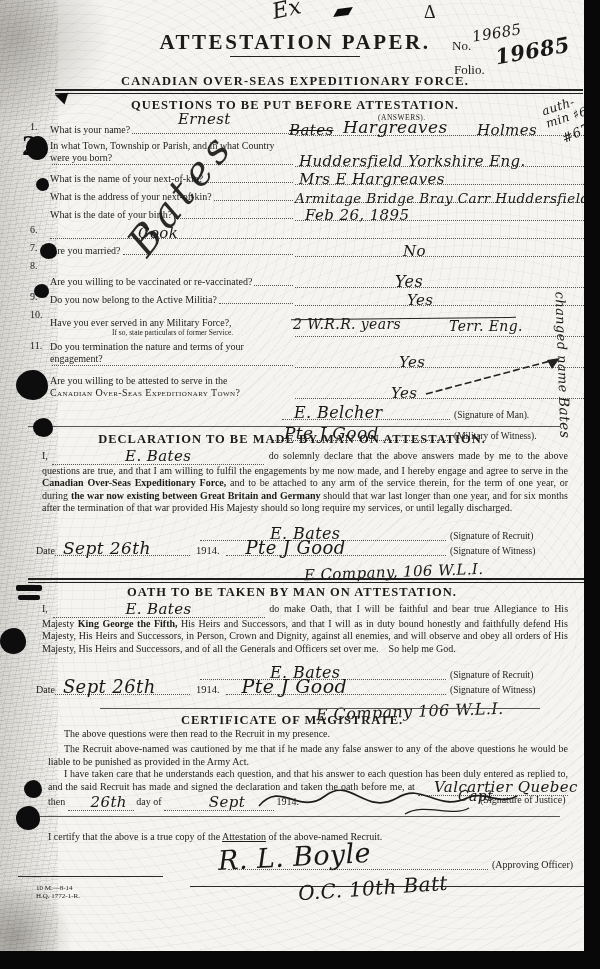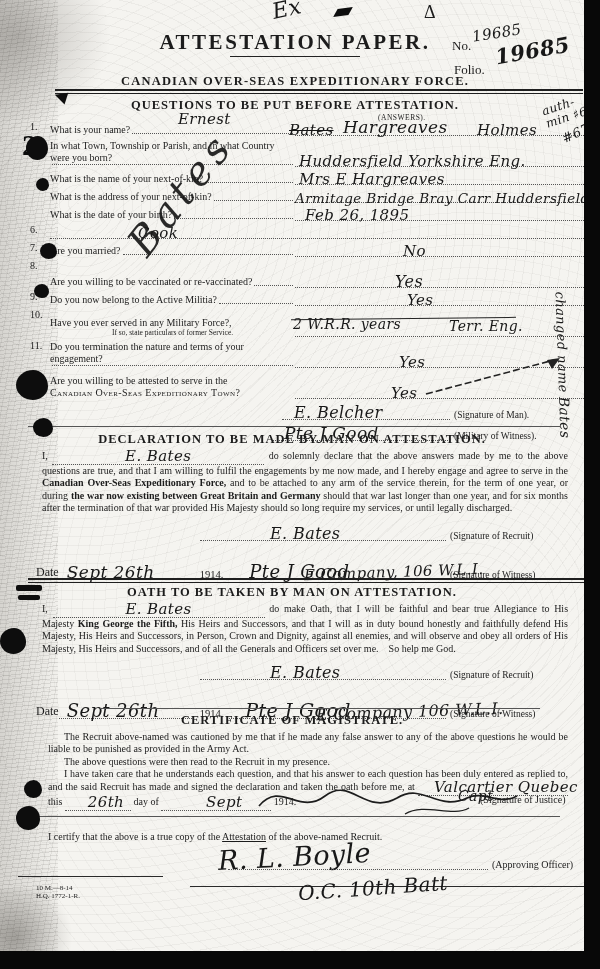--- a/index.html
+++ b/index.html
@@ -50,21 +50,21 @@
   .sigline{flex:1;border-bottom:1px dotted #555;position:relative;}
   .sigline .hw{position:absolute;bottom:-3px;left:12px;white-space:nowrap;font-size:16px;}
   .siglabel{width:132px;flex:0 0 132px;font-size:9.5px;padding-left:4px;align-self:flex-end;}
 
   .section{position:absolute;left:0;width:584px;}
   .para{margin:3px 16px 0 42px;font-size:10px;line-height:12.4px;text-align:justify;}
   .slot{display:inline-block;border-bottom:1px dotted #555;text-align:center;vertical-align:-2px;
         height:13px;}
   .slot .hw{font-size:15px;line-height:11px;white-space:nowrap;}
   .daterow{display:flex;margin:4px 0 0 36px;align-items:flex-end;}
-  .dlabel{font-size:12px;margin-top:20px;}
+  .dlabel{font-size:10px;}
   .dyear{font-size:10.5px;padding:0 6px;}
   .dslot{border-bottom:1px dotted #555;position:relative;}
   .dslot .hw{position:absolute;bottom:-3px;left:8px;white-space:nowrap;}
   .unitline{position:absolute;font-size:15px;white-space:nowrap;transform:rotate(-2deg);}
   .thin{border-top:1.2px solid #2a2a2a;height:0;}
   .gray-thin{border-top:1px solid #555;height:0;}
 </style>
 </head>
 <body>
 
@@ -309,26 +309,26 @@
         <span class="hw" style="font-size:19px;left:16px;">Pte J Good</span>
       </span>
       <span class="siglabel" style="width:118px;flex-basis:118px;">(Signature of Witness)</span>
       <span class="hw unitline" style="left:280px;top:18px;font-size:16px;">E Company 106 W.L.I.</span>
     </div>
   </div>
 
   <div class="abs gray-thin" style="left:100px;top:708px;width:440px;"></div>
   <div class="section" style="top:713px;">
     <div class="sec-head">CERTIFICATE OF MAGISTRATE.</div>
+    <div class="para" style="margin-left:48px;text-indent:16px;margin-top:0;">The above questions were then read to the Recruit in my presence.</div>
     <div class="para" style="margin-left:48px;text-indent:16px;">The Recruit above-named was cautioned by me that if he made any false answer to any of the above questions he would be liable to be punished as provided in the Army Act.</div>
-    <div class="para" style="margin-left:48px;text-indent:16px;margin-top:0;">The above questions were then read to the Recruit in my presence.</div>
     <div class="para" style="margin-left:48px;text-indent:16px;margin-top:0;">
       <span>I have taken care that he understands each question, and that his answer to each question has been duly entered as replied to, and the said Recruit has made and signed the declaration and taken the oath before me, at</span>
       <span class="slot" style="width:150px;"><span class="hw">Valcartier Quebec</span></span>
-      <span>this</span>
+      <span>then</span>
       <span class="slot" style="width:66px;"><span class="hw">26th</span></span>
       <span>day of</span>
       <span class="slot" style="width:110px;"><span class="hw">Sept</span></span>
       <span>1914.</span>
     </div>
   </div>
 
   <svg class="abs" style="left:255px;top:772px;" width="280" height="48">
     <path d="M4,34 C26,8 44,44 70,24 C96,4 110,44 142,26 C168,10 182,40 212,26 C230,18 244,34 262,24" fill="none" stroke="#1d1d1d" stroke-width="1.7"></path>
     <path d="M150,42 C170,30 196,46 214,36" fill="none" stroke="#1d1d1d" stroke-width="1.3"></path>

